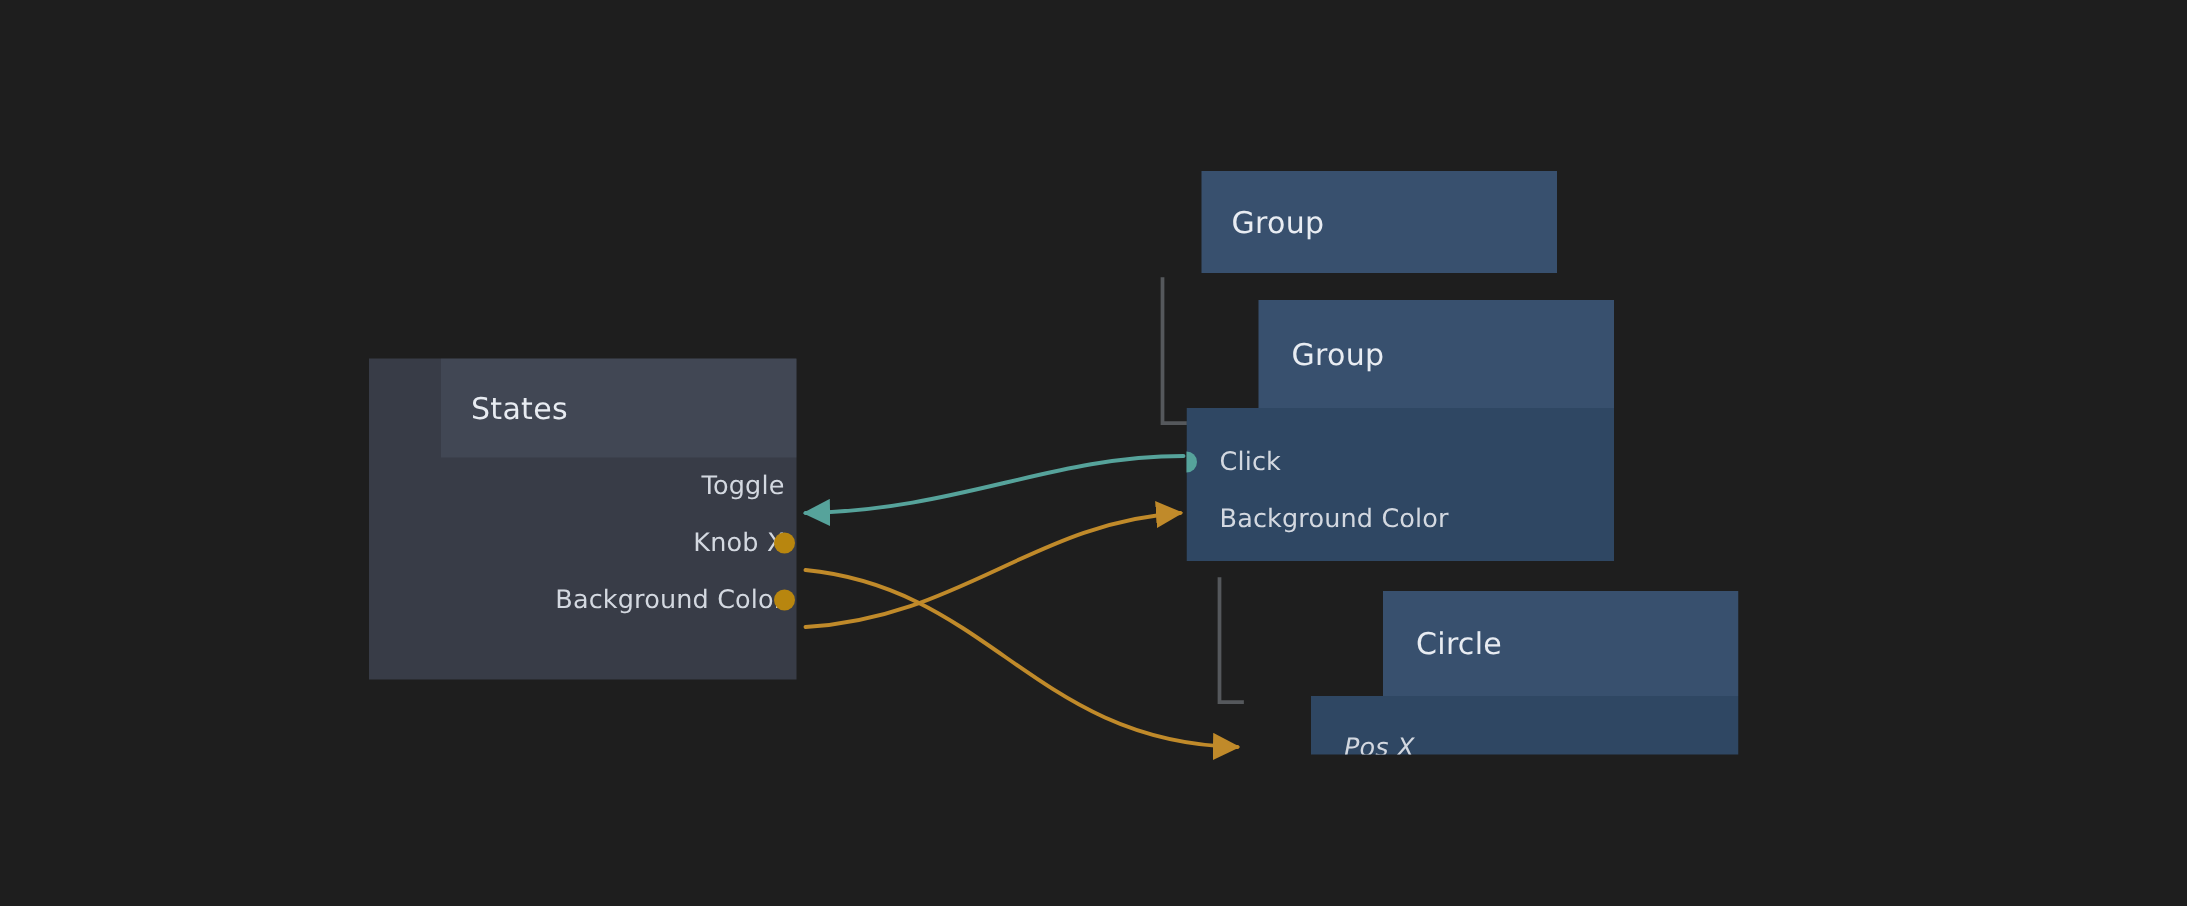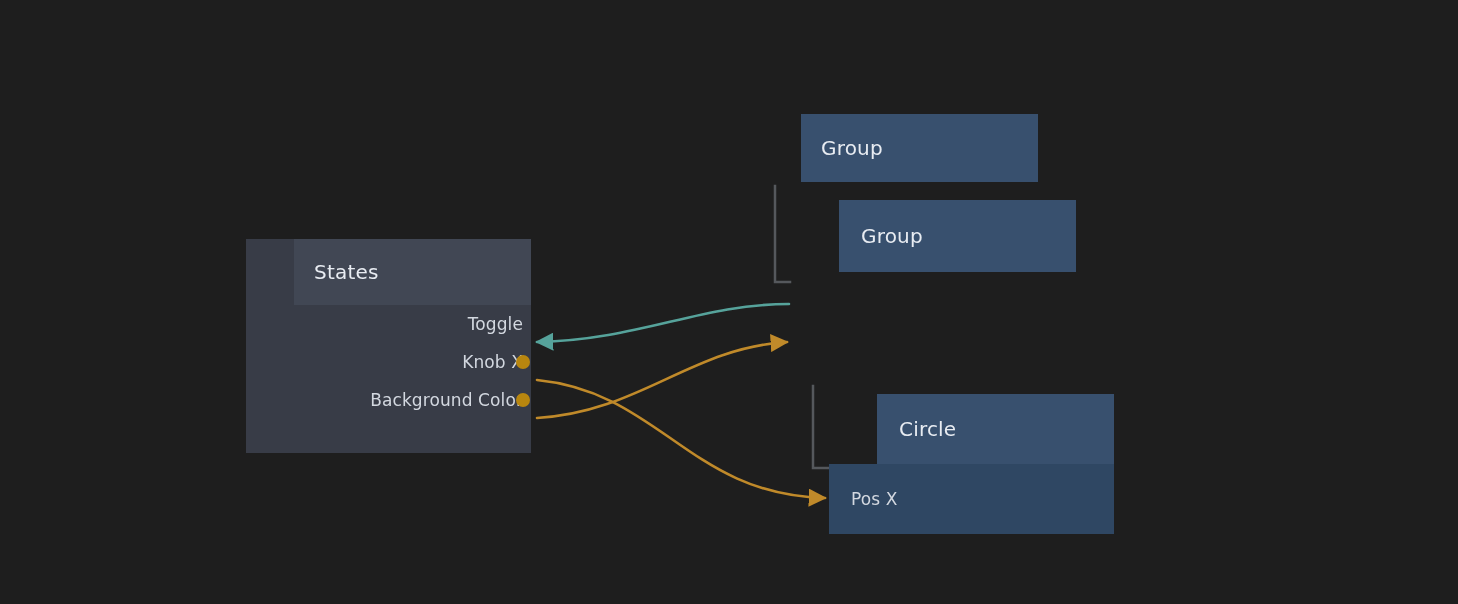--- a/index.html
+++ b/index.html
@@ -70,23 +70,23 @@
   .node-blue .node-body { background: #2f4763; }
   .node-blue .port-row { justify-content: flex-start; padding-left: 22px; }
 
   .node-group-outer { left: 753px; top: 114px; width: 285px; height: 68px; }
   .node-group-outer .node-header { height: 68px; padding-left: 20px; background: #38506e; }
 
   .node-group-inner { left: 791px; top: 200px; width: 285px; height: 174px; }
   .node-group-inner .node-header { height: 72px; padding-left: 22px; }
   .node-group-inner .node-body { height: 102px; padding-top: 17px; }
 
-  .node-circle { left: 829px; top: 394px; width: 285px; height: 140px; }
+  .node-circle { left: 874px; top: 394px; width: 285px; height: 109px; }
   .node-circle .node-header { height: 70px; padding-left: 22px; }
-  .node-circle .node-body { height: 70px; padding-top: 16px; }
+  .node-circle .node-body { height: 70px; padding-top: 16px; font-style: italic; }
 
   
   .socket {
     position: absolute;
     width: 14px;
     height: 14px;
     border-radius: 50%;
     top: 50%;
     transform: translateY(-50%);
   }
@@ -147,20 +147,32 @@
   <div class="node node-group-outer node-blue">
     <div class="node-header">
       <span class="node-title">Group</span>
     </div>
   </div>
 
   <div class="node node-group-inner node-blue">
     <div class="node-header">
       <span class="node-title">Group</span>
     </div>
+    <div class="node-body">
+
+      <div class="port-row">
+        <span class="socket socket-in socket-teal"></span>
+        <span class="port-label">Click</span>
+      </div>
+
+      <div class="port-row">
+        <span class="port-label">Background Color</span>
+      </div>
+
+    </div>
   </div>
 
   <div class="node node-circle node-blue">
     <div class="node-header">
       <span class="node-title">Circle</span>
     </div>
     <div class="node-body">
 
       <div class="port-row">
         <span class="port-label">Pos X</span>

